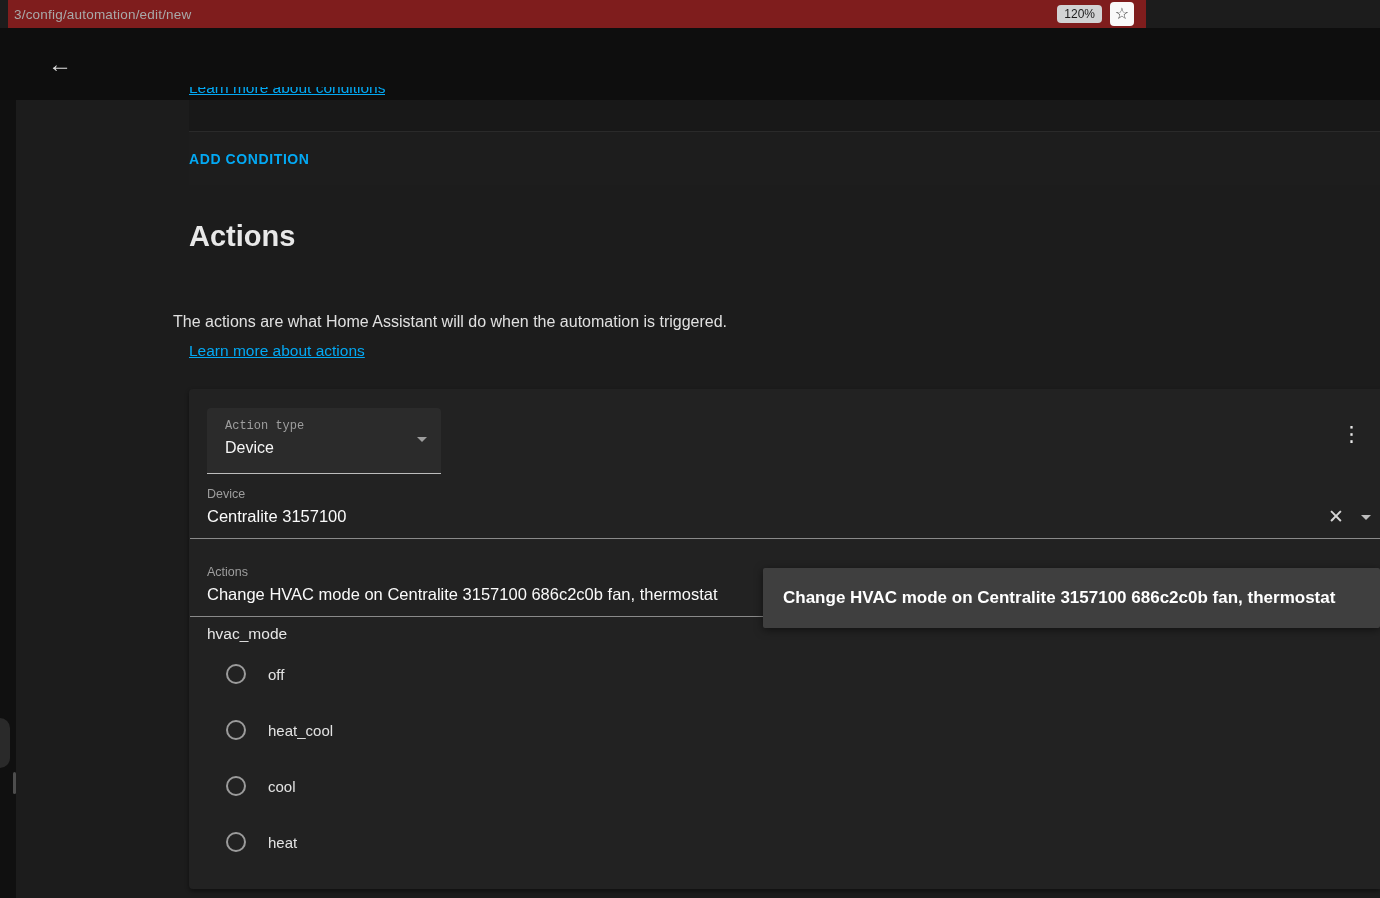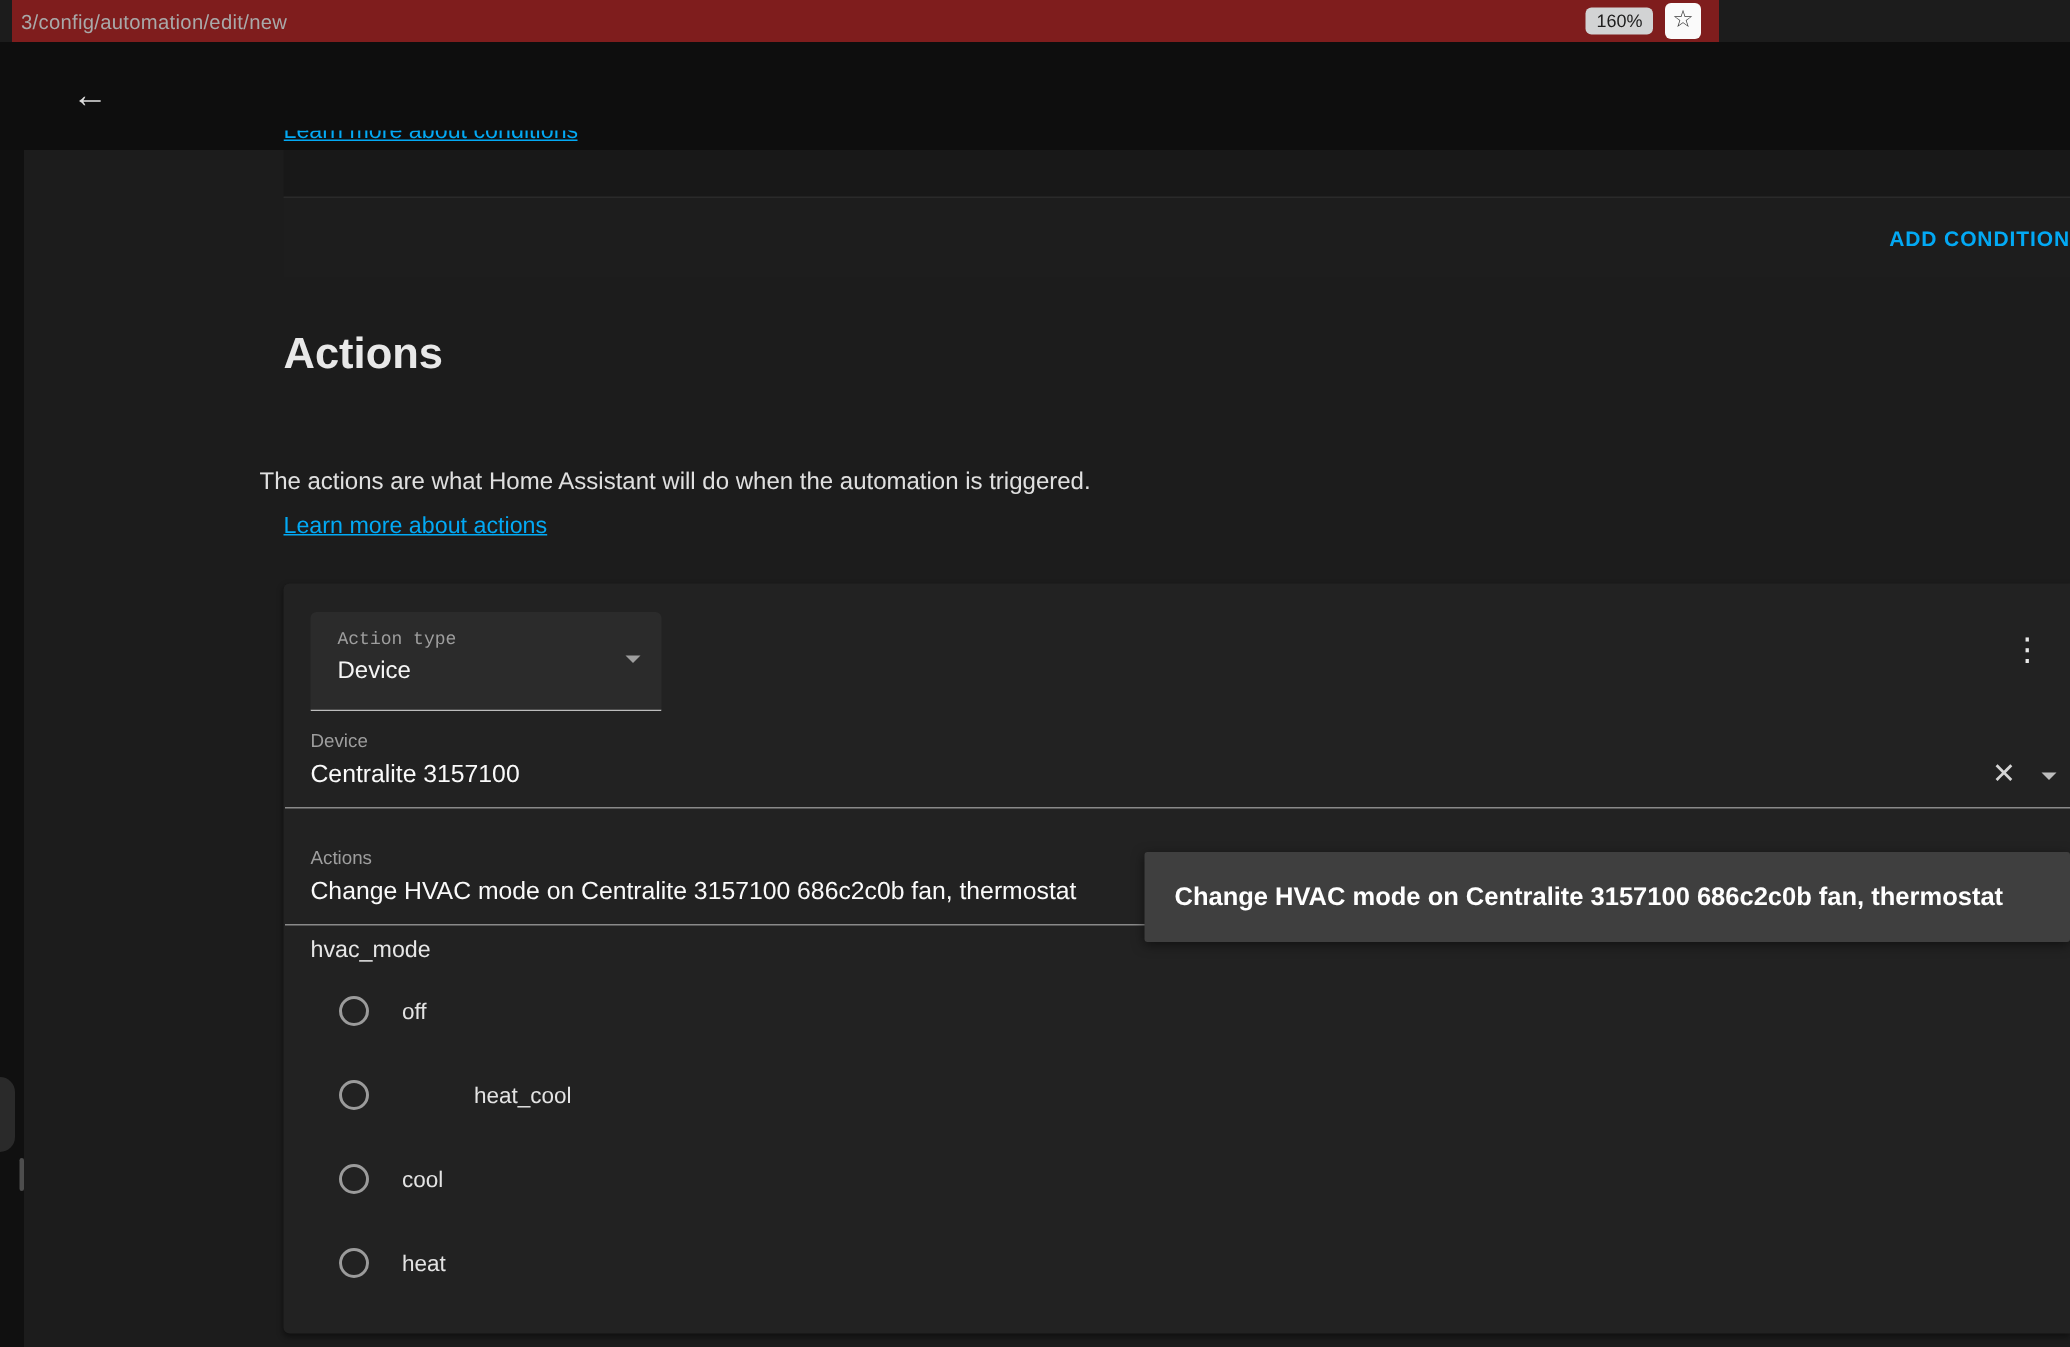--- a/index.html
+++ b/index.html
@@ -60,21 +60,21 @@
   }
 
   
   .conditions-card-bottom {
     position:absolute; left:189px; top:100px; width:1191px; height:31px;
     background:#181818;
   }
   .add-condition-row {
     position:absolute; left:189px; top:131px; width:1191px; height:54px;
     background:#1d1d1d; border-top:1px solid rgba(255,255,255,0.06);
-    display:flex; align-items:center; justify-content:flex-end;
+    display:flex; align-items:center; justify-content:flex-start;
     cursor:pointer;
   }
   .add-condition-label {
     color:#03a9f4; font-size:14px; font-weight:bold; letter-spacing:0.6px;
   }
 
   
   .actions-title {
     position:absolute; left:189px; top:220px;
     font-size:29px; font-weight:700; color:#e8e8e8;
@@ -174,21 +174,21 @@
     position:absolute; left:13px; top:772px; width:3px; height:22px;
     background:#4d4d4d; border-radius:2px; cursor:pointer;
   }
 </style>
 </head>
 <body>
 
 <div class="url-bar">
   <span class="url-text">3/config/automation/edit/new</span>
   <span class="url-bar-right">
-    <span class="zoom-badge">160%</span>
+    <span class="zoom-badge">120%</span>
     <span class="star-box">
       <span class="star-glyph">☆</span>
     </span>
   </span>
 </div>
 
 <div class="left-strip"></div>
 <div class="sidebar-item-sliver"></div>
 <div class="scrollbar-thumb"></div>
 
@@ -238,21 +238,21 @@
   <div class="action-tooltip">
     <span class="action-tooltip-text">Change HVAC mode on Centralite 3157100 686c2c0b fan, thermostat</span>
   </div>
 
   <div class="hvac-mode-label">hvac_mode</div>
 
   <div class="radio-row" style="top:257px;">
     <span class="radio-circle"></span>
     <span class="radio-label">off</span>
   </div>
-  <div class="radio-row" style="top:313px;gap:48px;">
+  <div class="radio-row" style="top:313px;">
     <span class="radio-circle"></span>
     <span class="radio-label">heat_cool</span>
   </div>
   <div class="radio-row" style="top:369px;">
     <span class="radio-circle"></span>
     <span class="radio-label">cool</span>
   </div>
   <div class="radio-row" style="top:425px;">
     <span class="radio-circle"></span>
     <span class="radio-label">heat</span>

